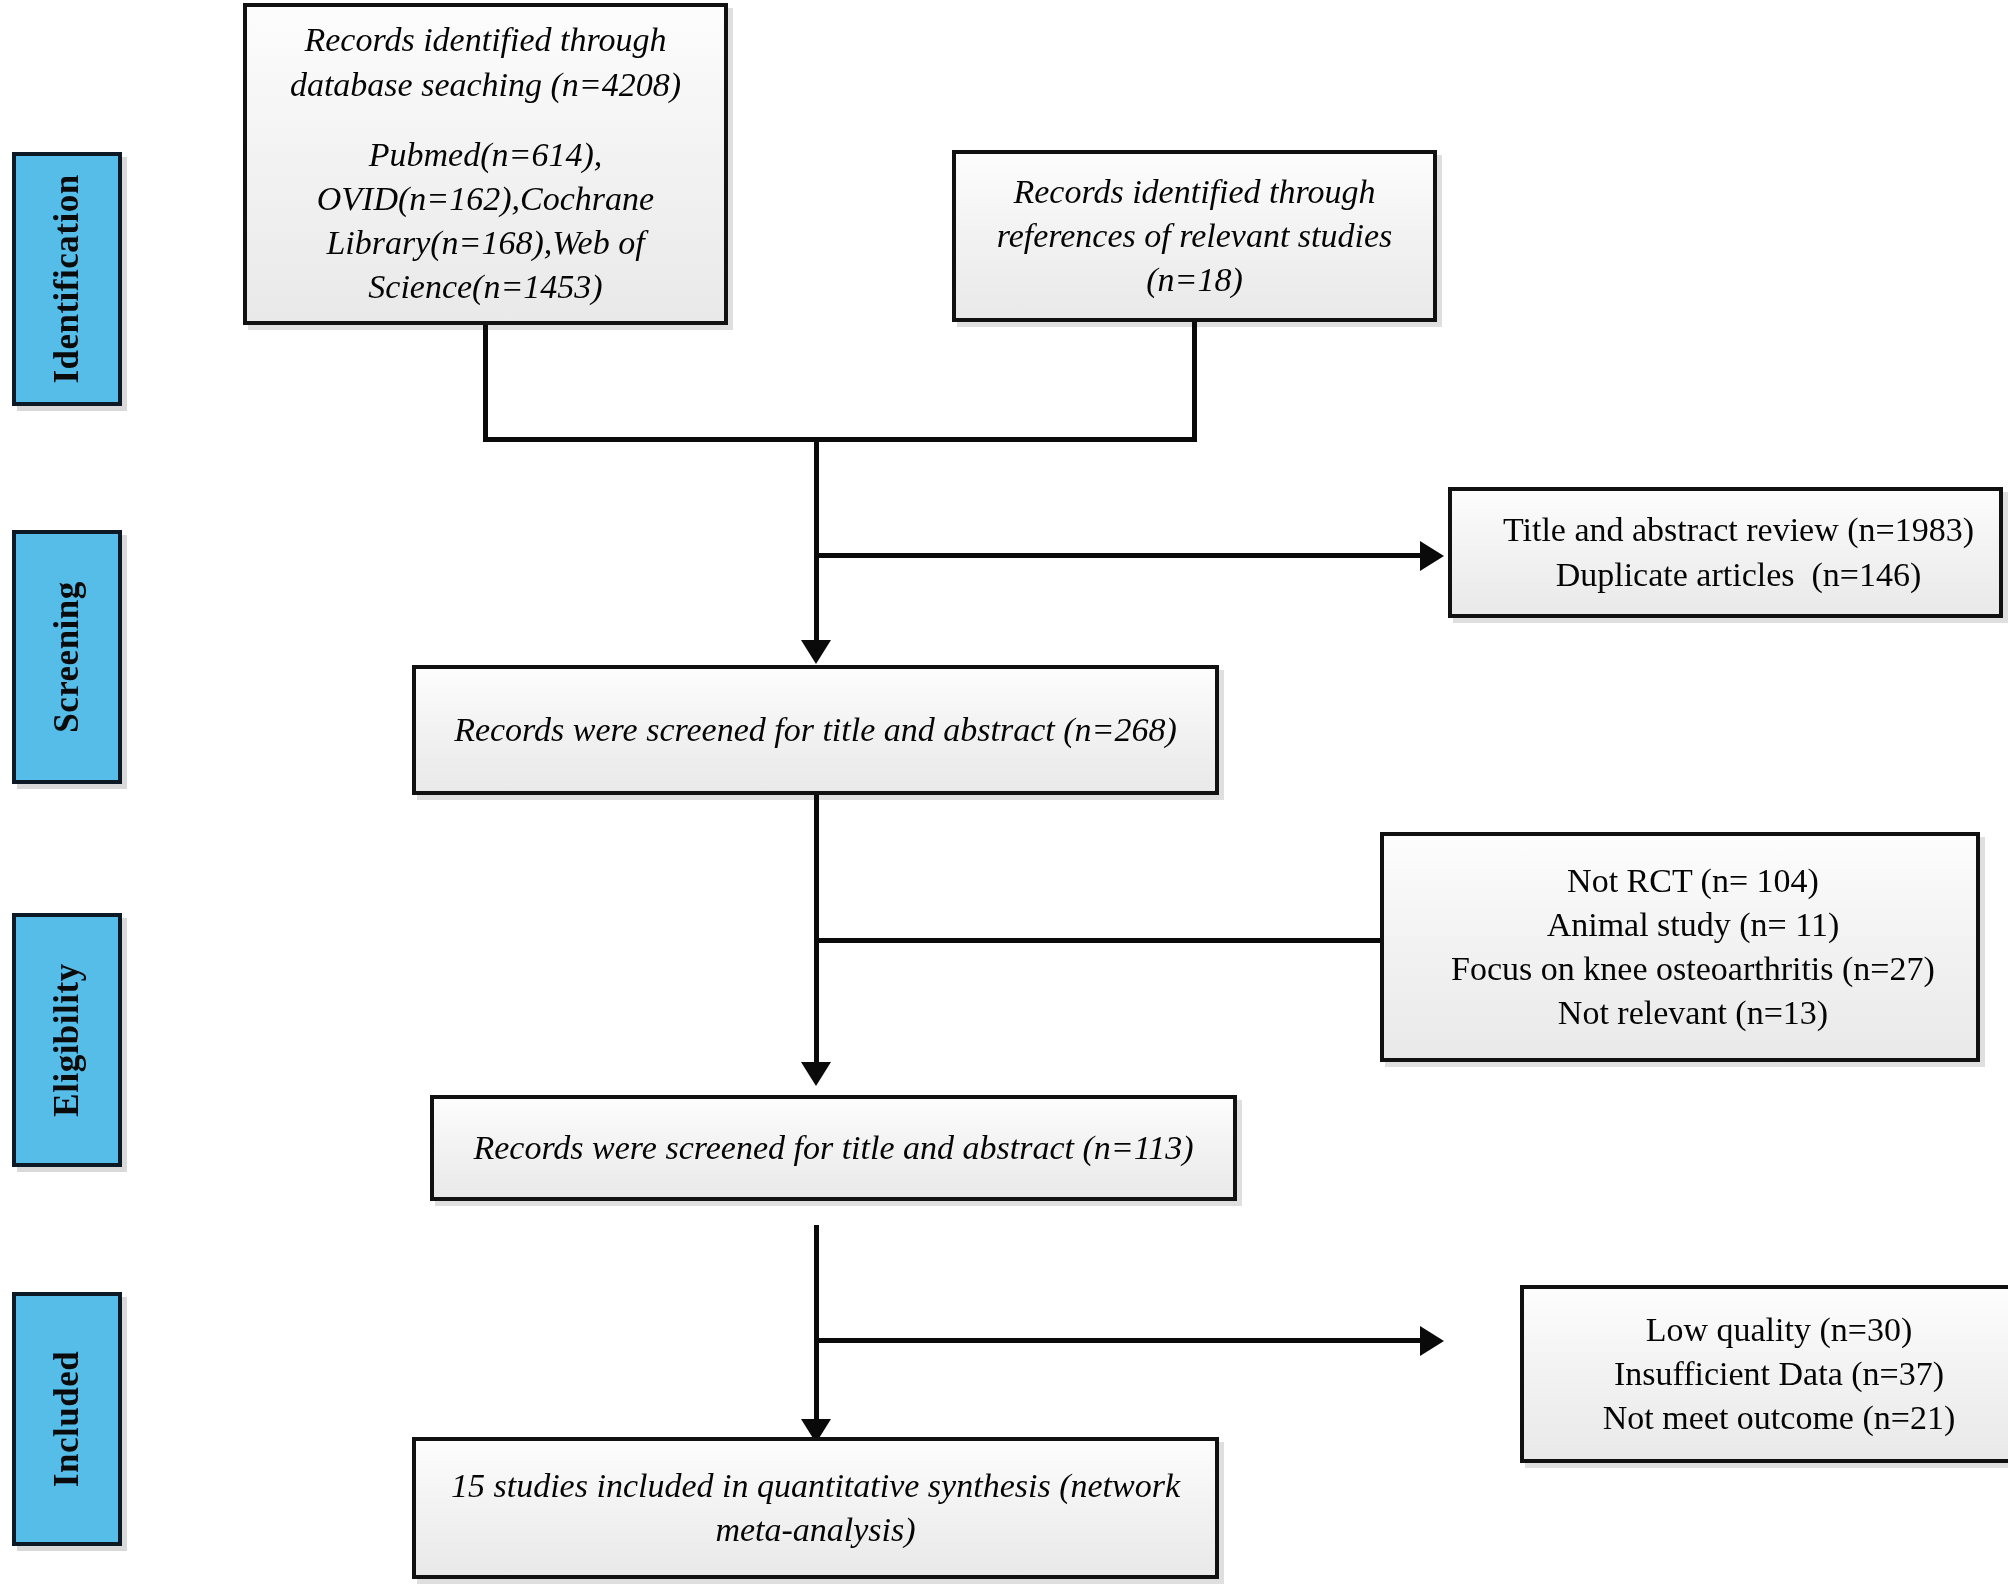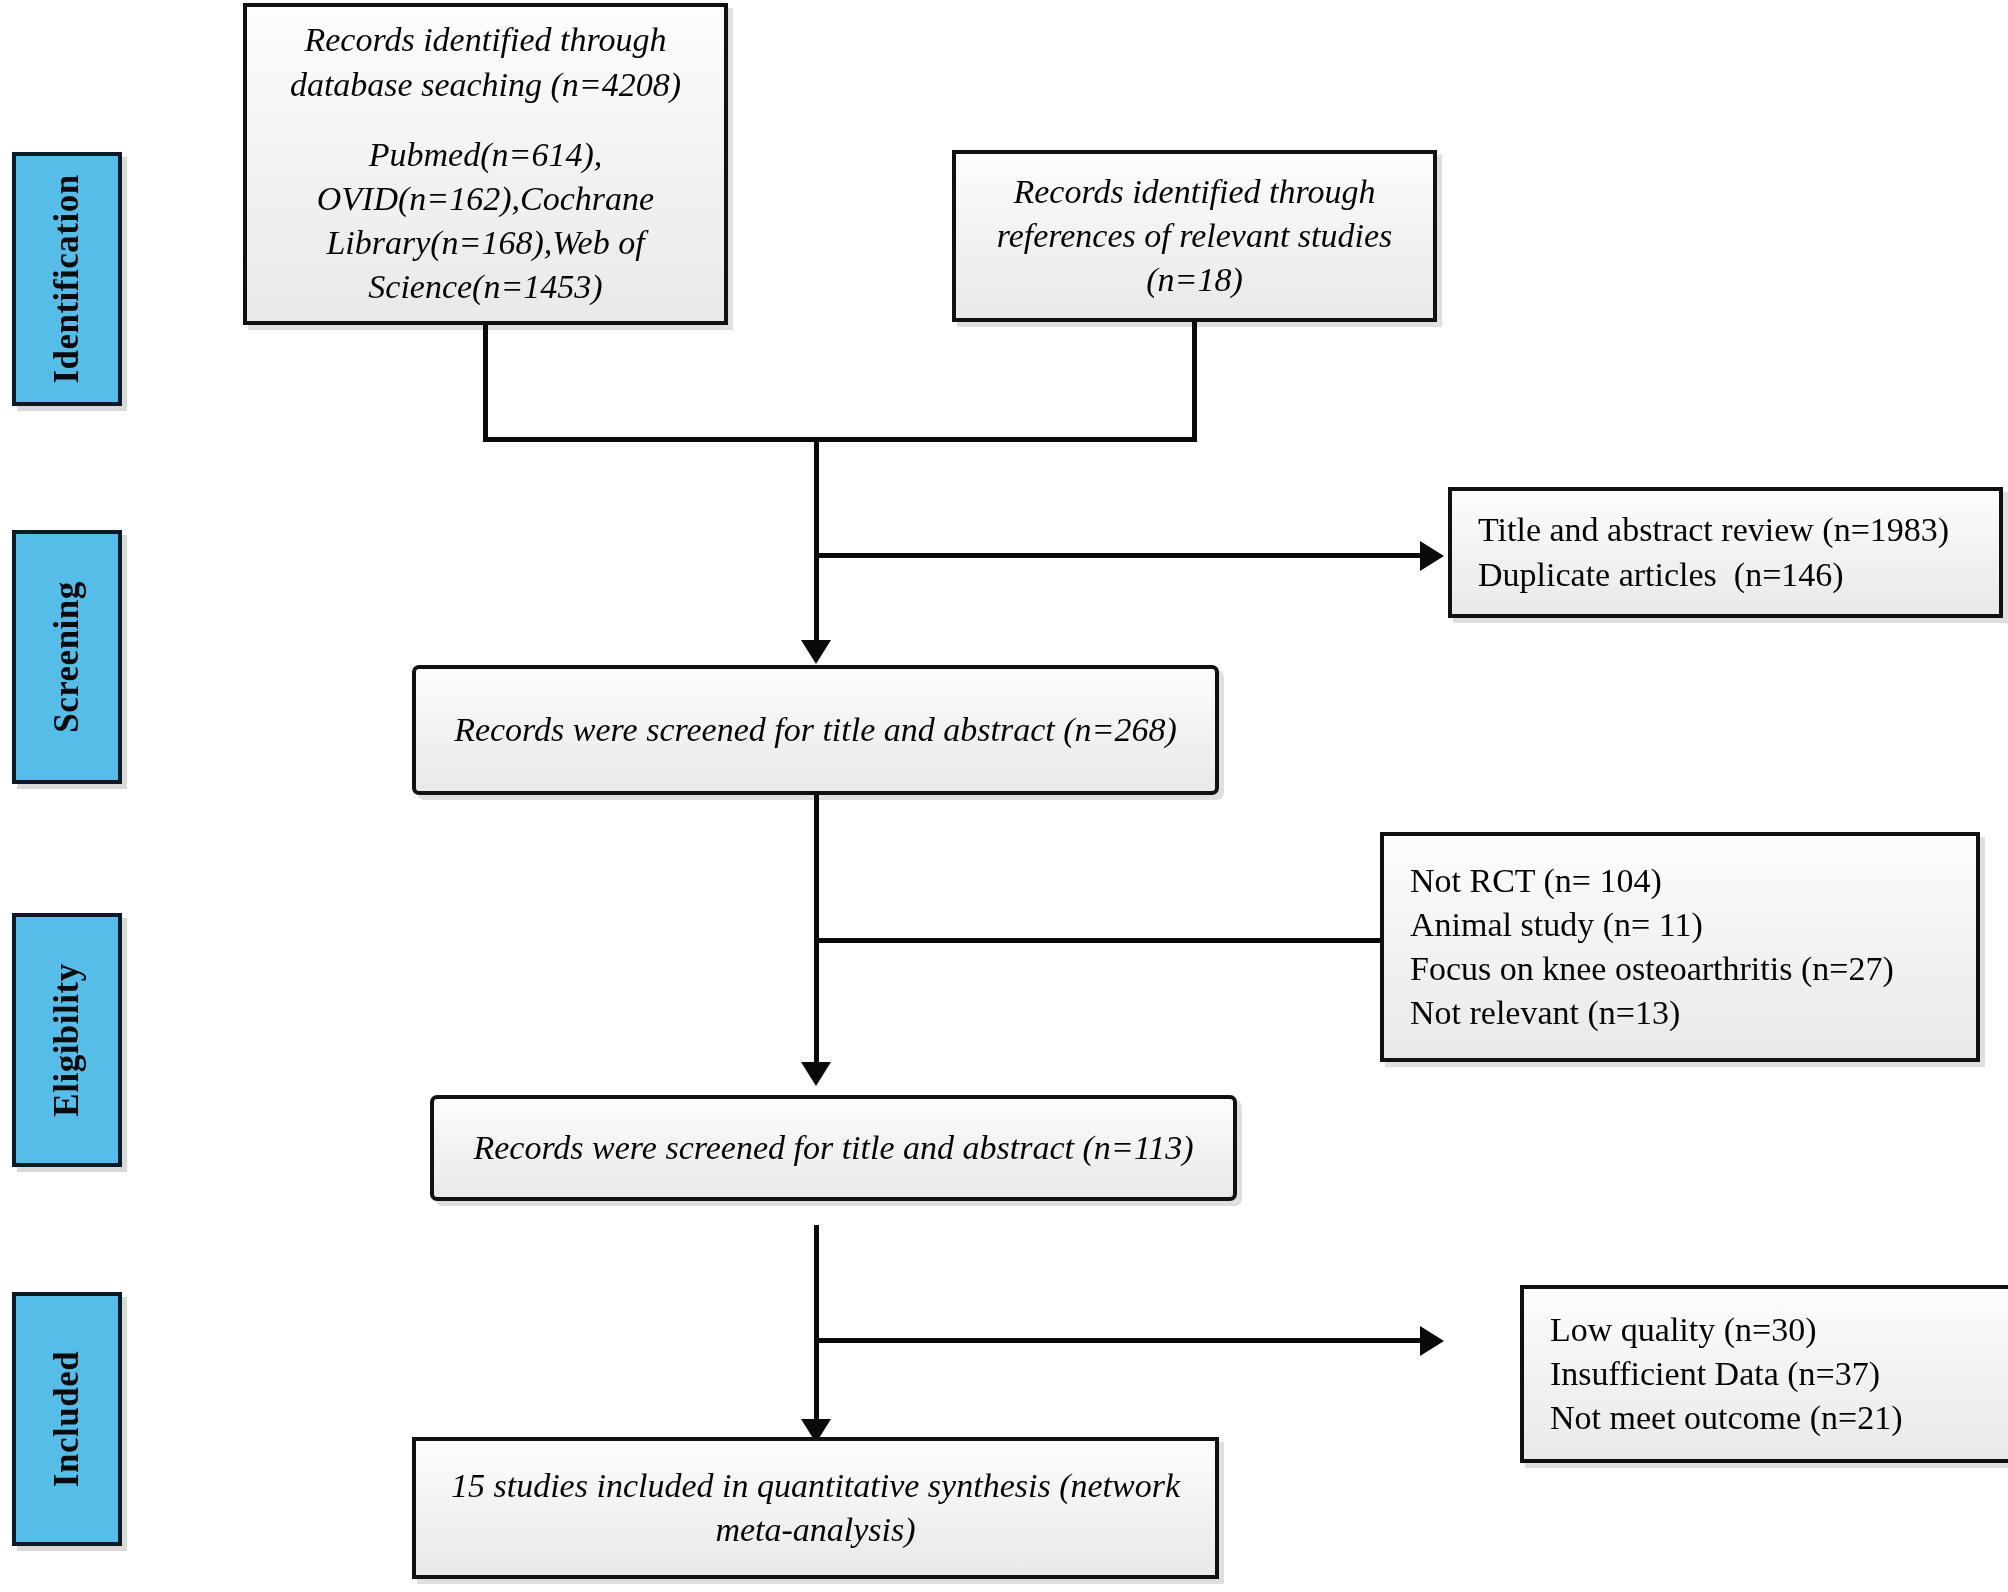--- a/index.html
+++ b/index.html
@@ -48,22 +48,22 @@
     flex-direction: column;
     justify-content: center;
     color: #050505;
   }
   .flow-box .line {
     font-size: 34px;
     line-height: 1.30;
     white-space: pre;
   }
   .center-text { text-align: center; font-style: italic; }
-  .left-text   { text-align: left; padding-left: 26px; }
-  .ctr-single  { align-items: center; border-radius: 7px; }
+  .left-text   { text-align: left; padding-left: 26px; align-items: center; }
+  .ctr-single  { align-items: center; }
 
   .spacer-line { height: 26px; }
 
   
   .vline {
     position: absolute;
     background: #0a0a0a;
     width: 5px;
   }
   .hline {

